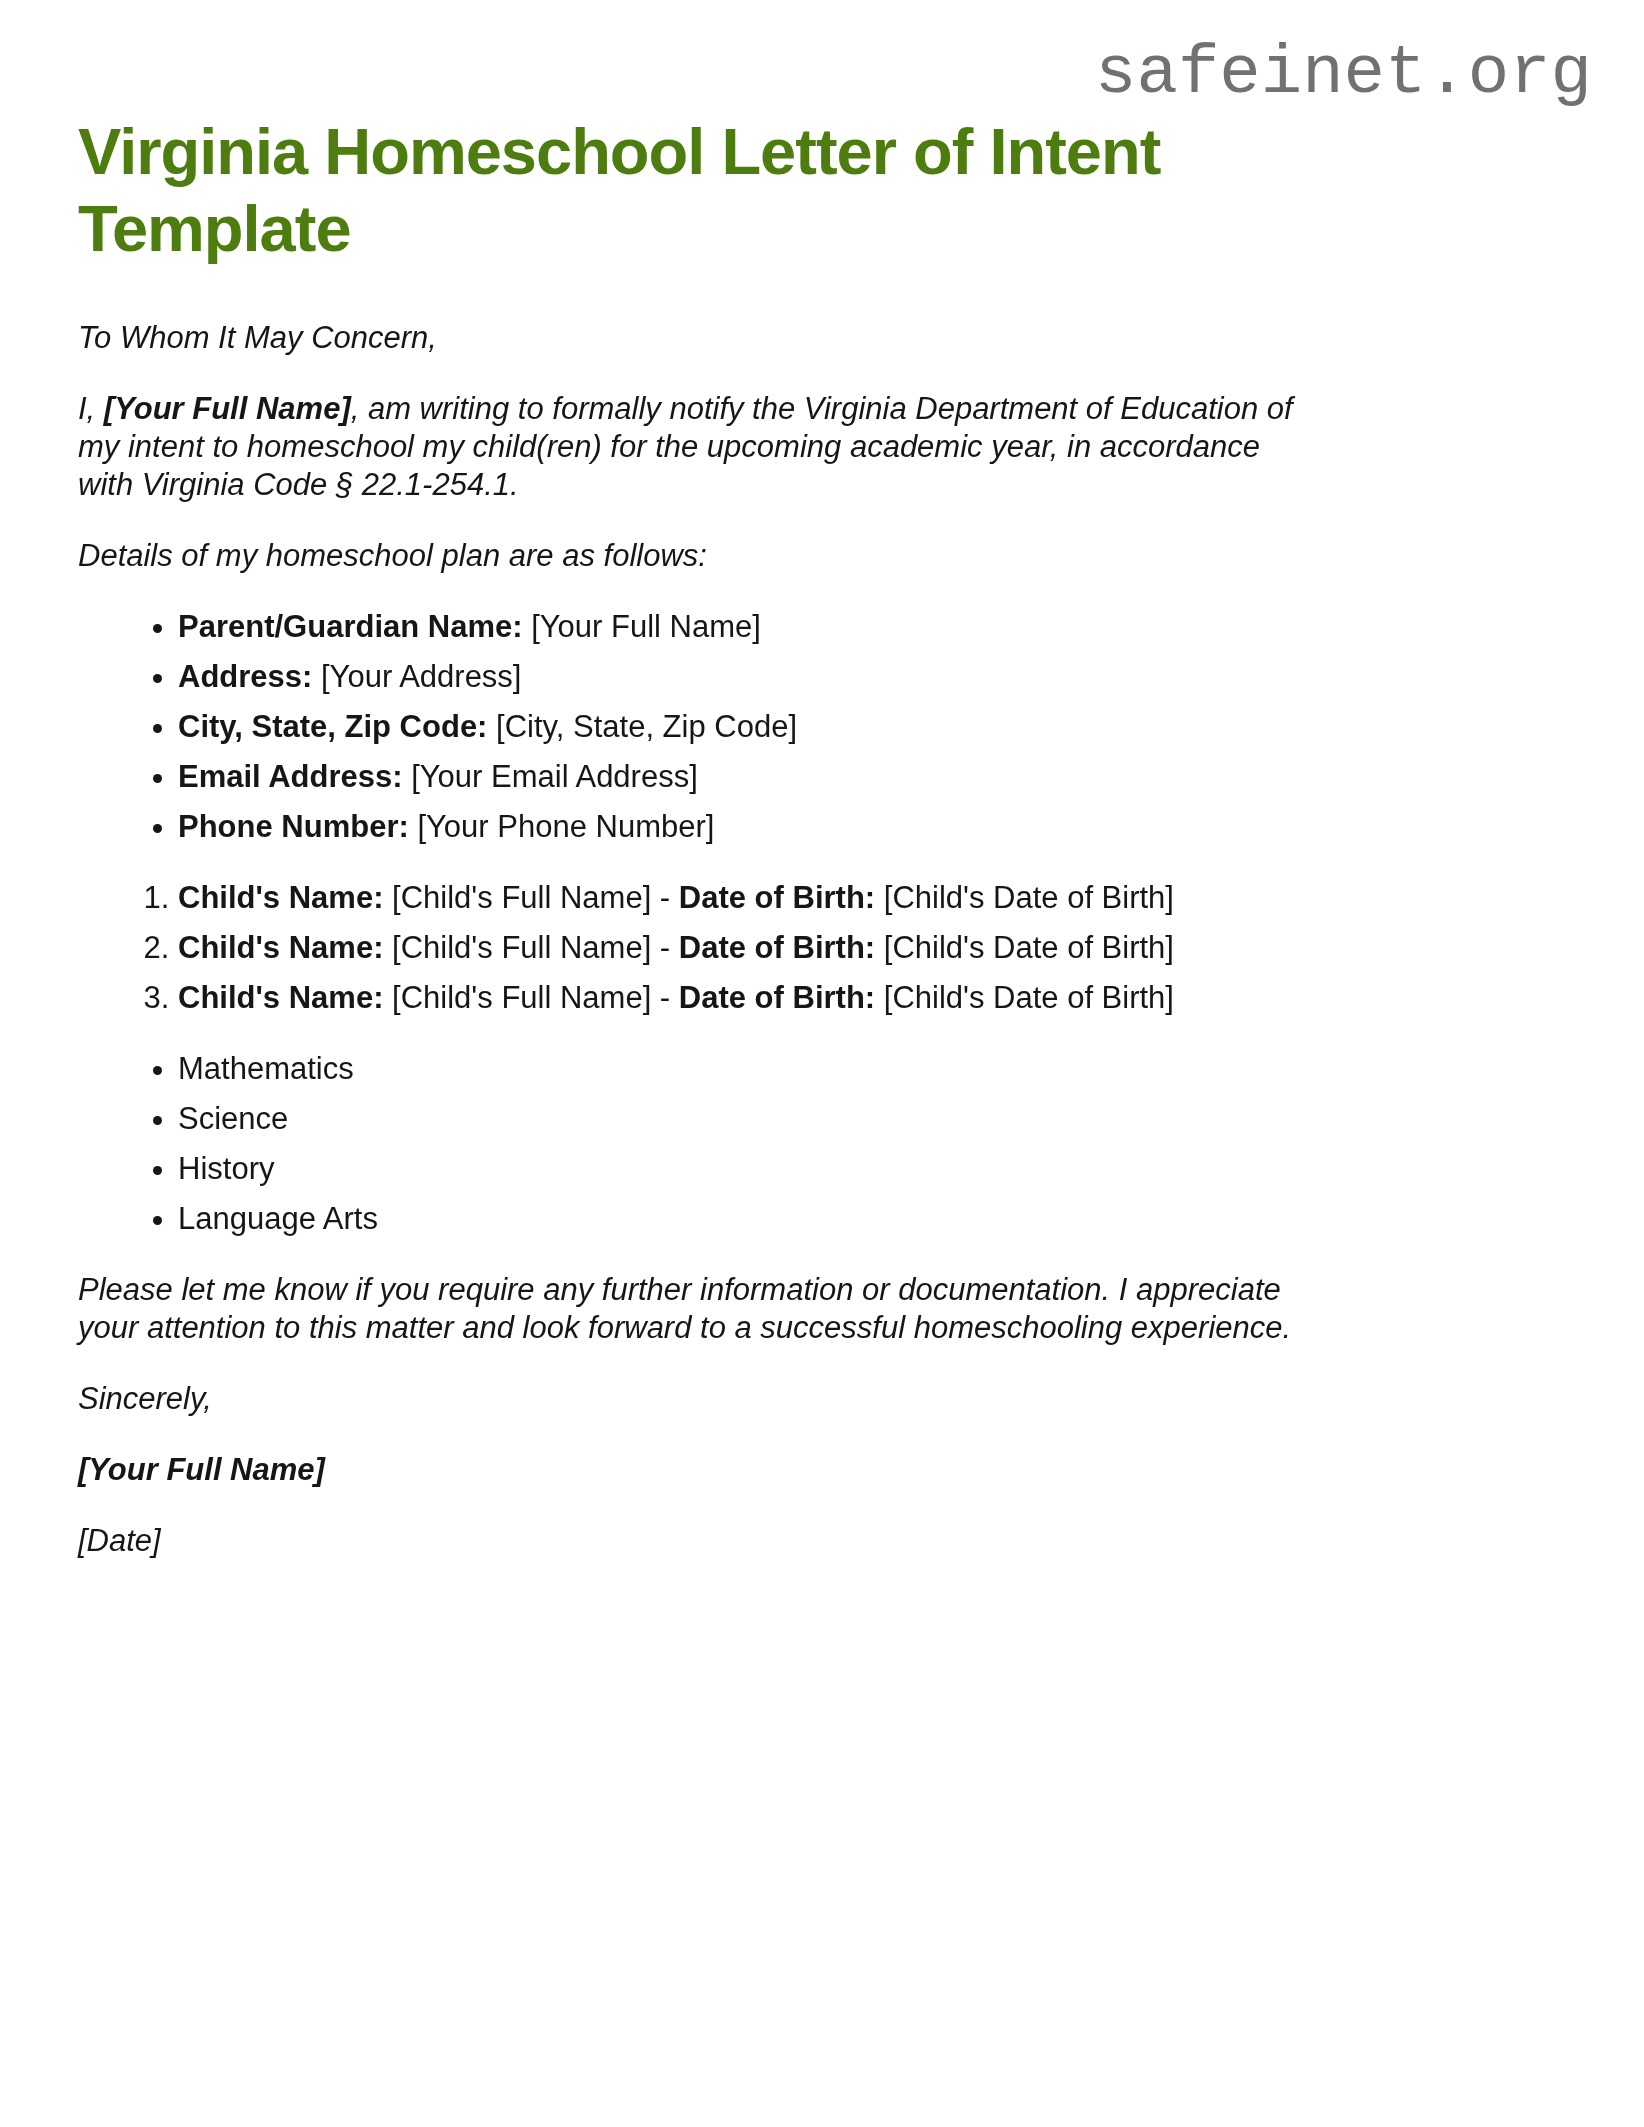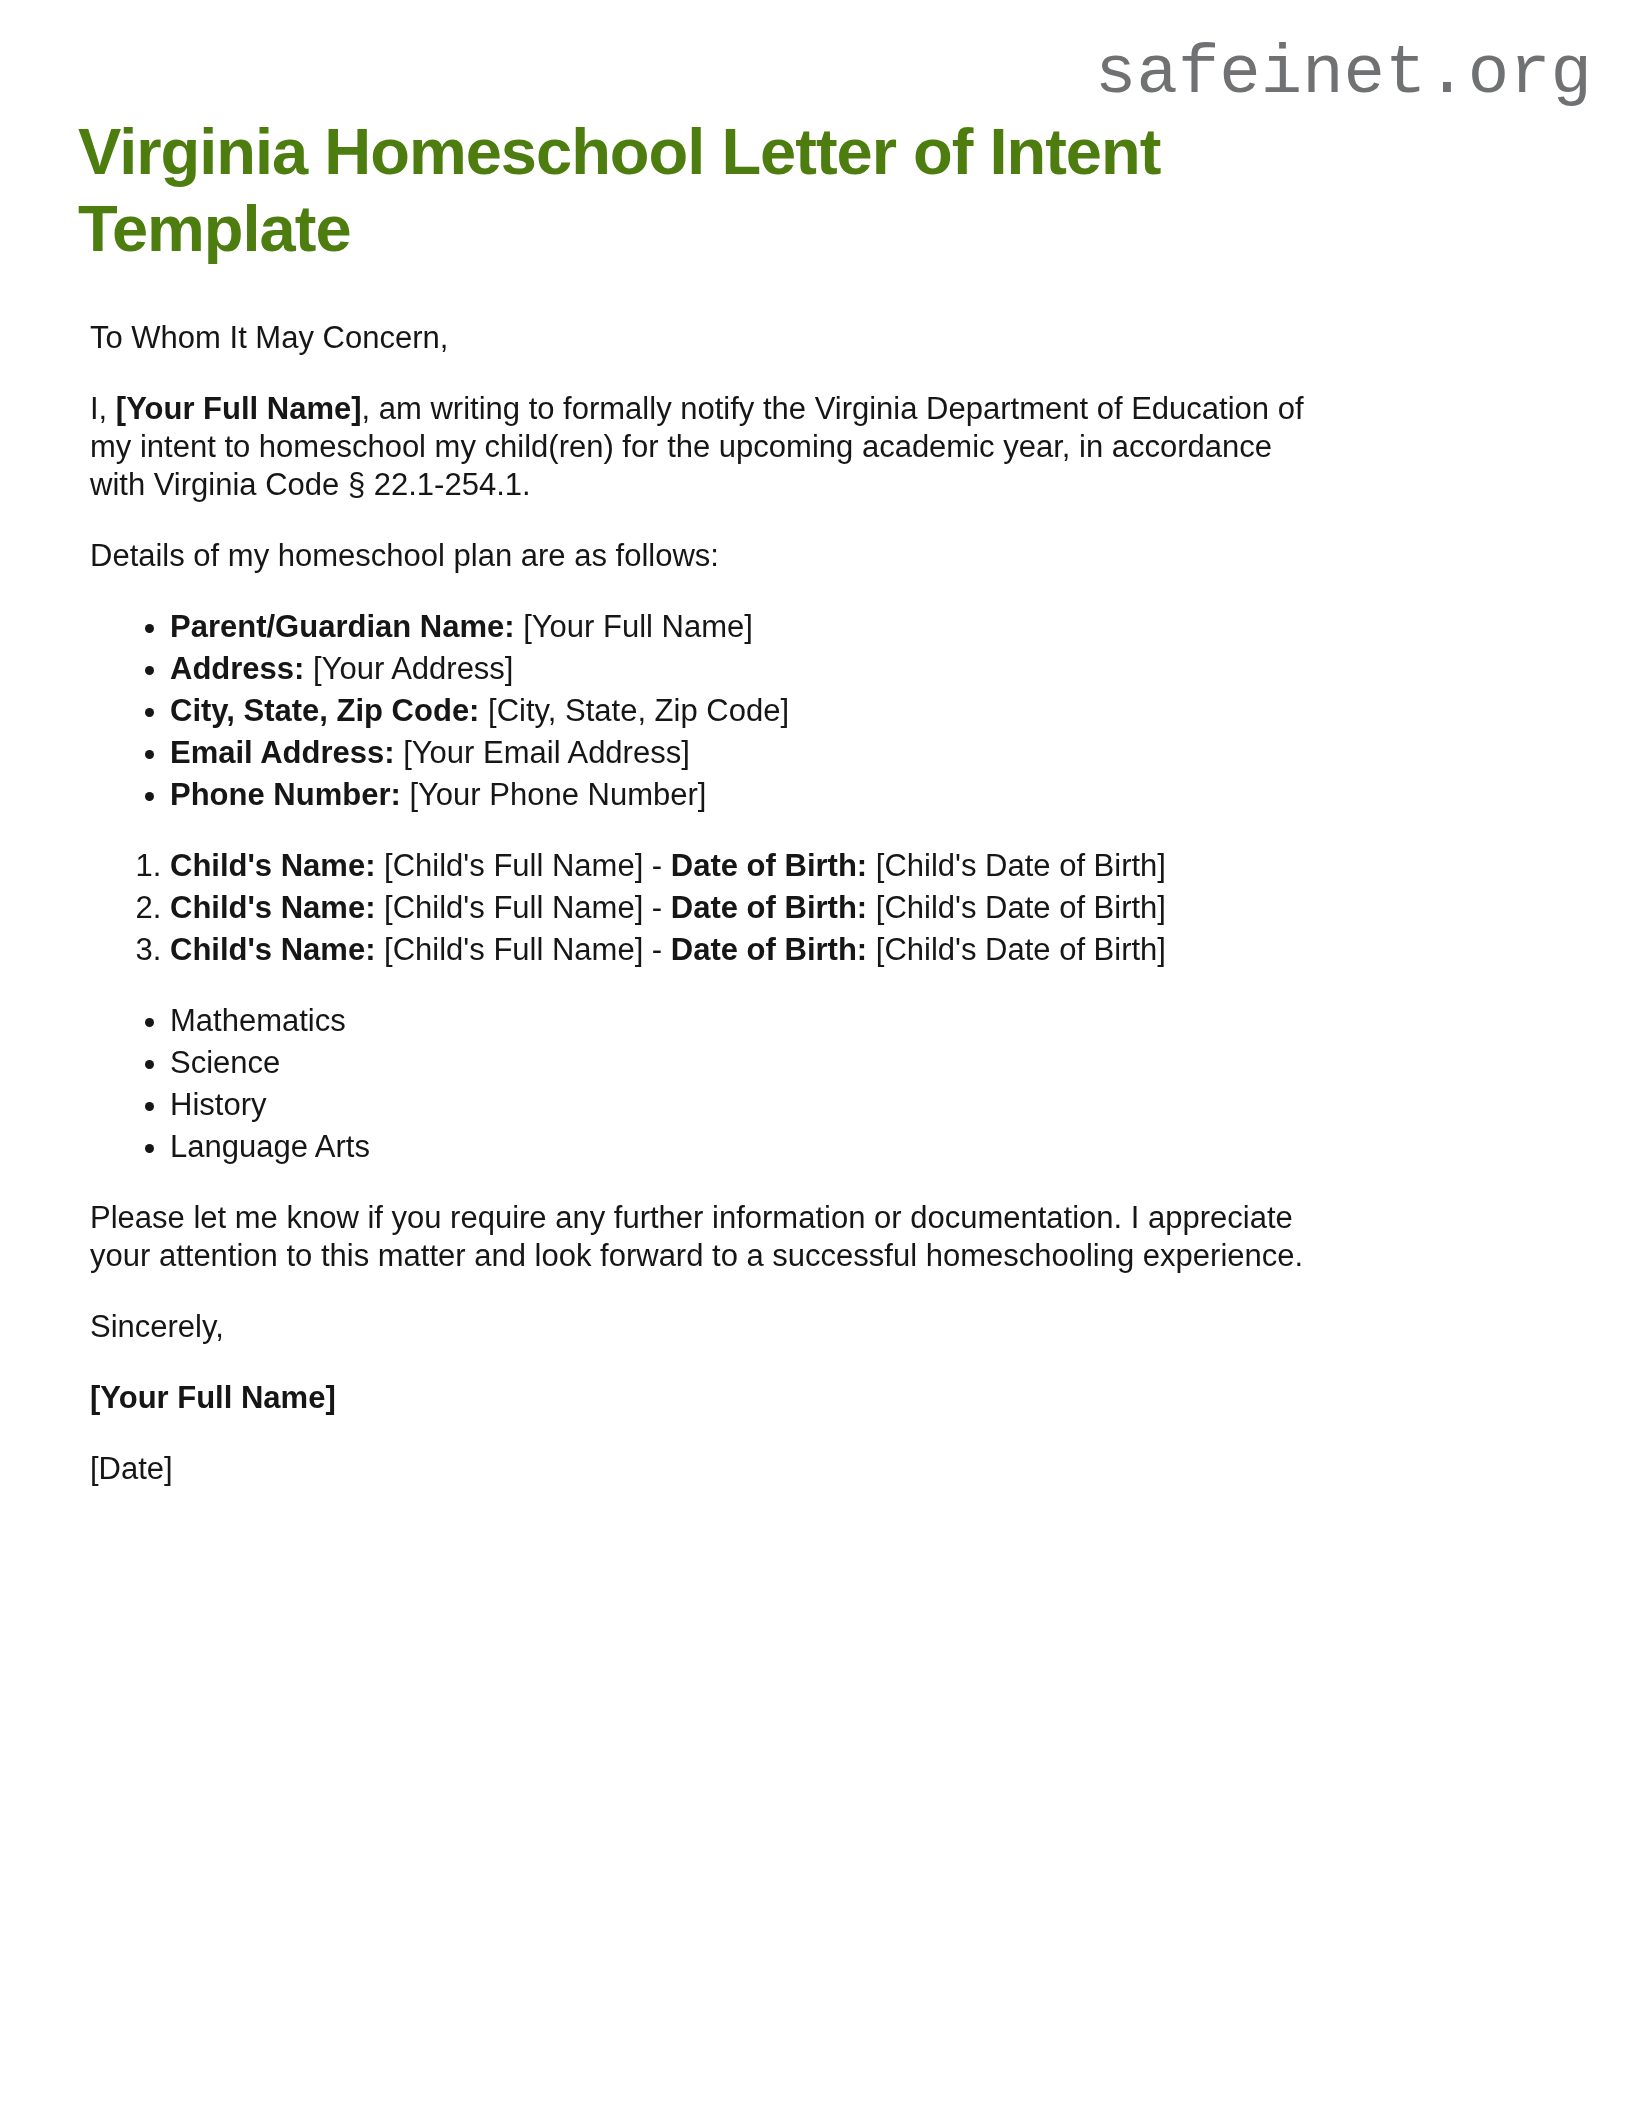--- a/index.html
+++ b/index.html
@@ -31,33 +31,34 @@
     line-height: 77px;
     font-weight: 700;
     letter-spacing: -1px;
     color: #4d7c0f;
     margin: 4px 0 52px 0;
     white-space: pre-line;
   }
   .body-copy p {
     font-size: 31px;
     line-height: 38px;
-    margin: 33px 12px;
+    margin: 33px 0;
+    font-style: italic;
   }
   .pre {
     white-space: pre-line;
   }
   ul.doc-list, ol.doc-list {
     margin: 33px 0;
     padding-left: 88px;
     font-size: 31px;
     line-height: 38px;
   }
   ul.doc-list li, ol.doc-list li {
-    margin: 4px;
+    margin: 12px;
     padding: 0;
   }
   b { font-weight: 700; }
   .sig-name { font-weight: 700; }
 </style>
 </head>
 <body>
 
 <div class="page">
 

